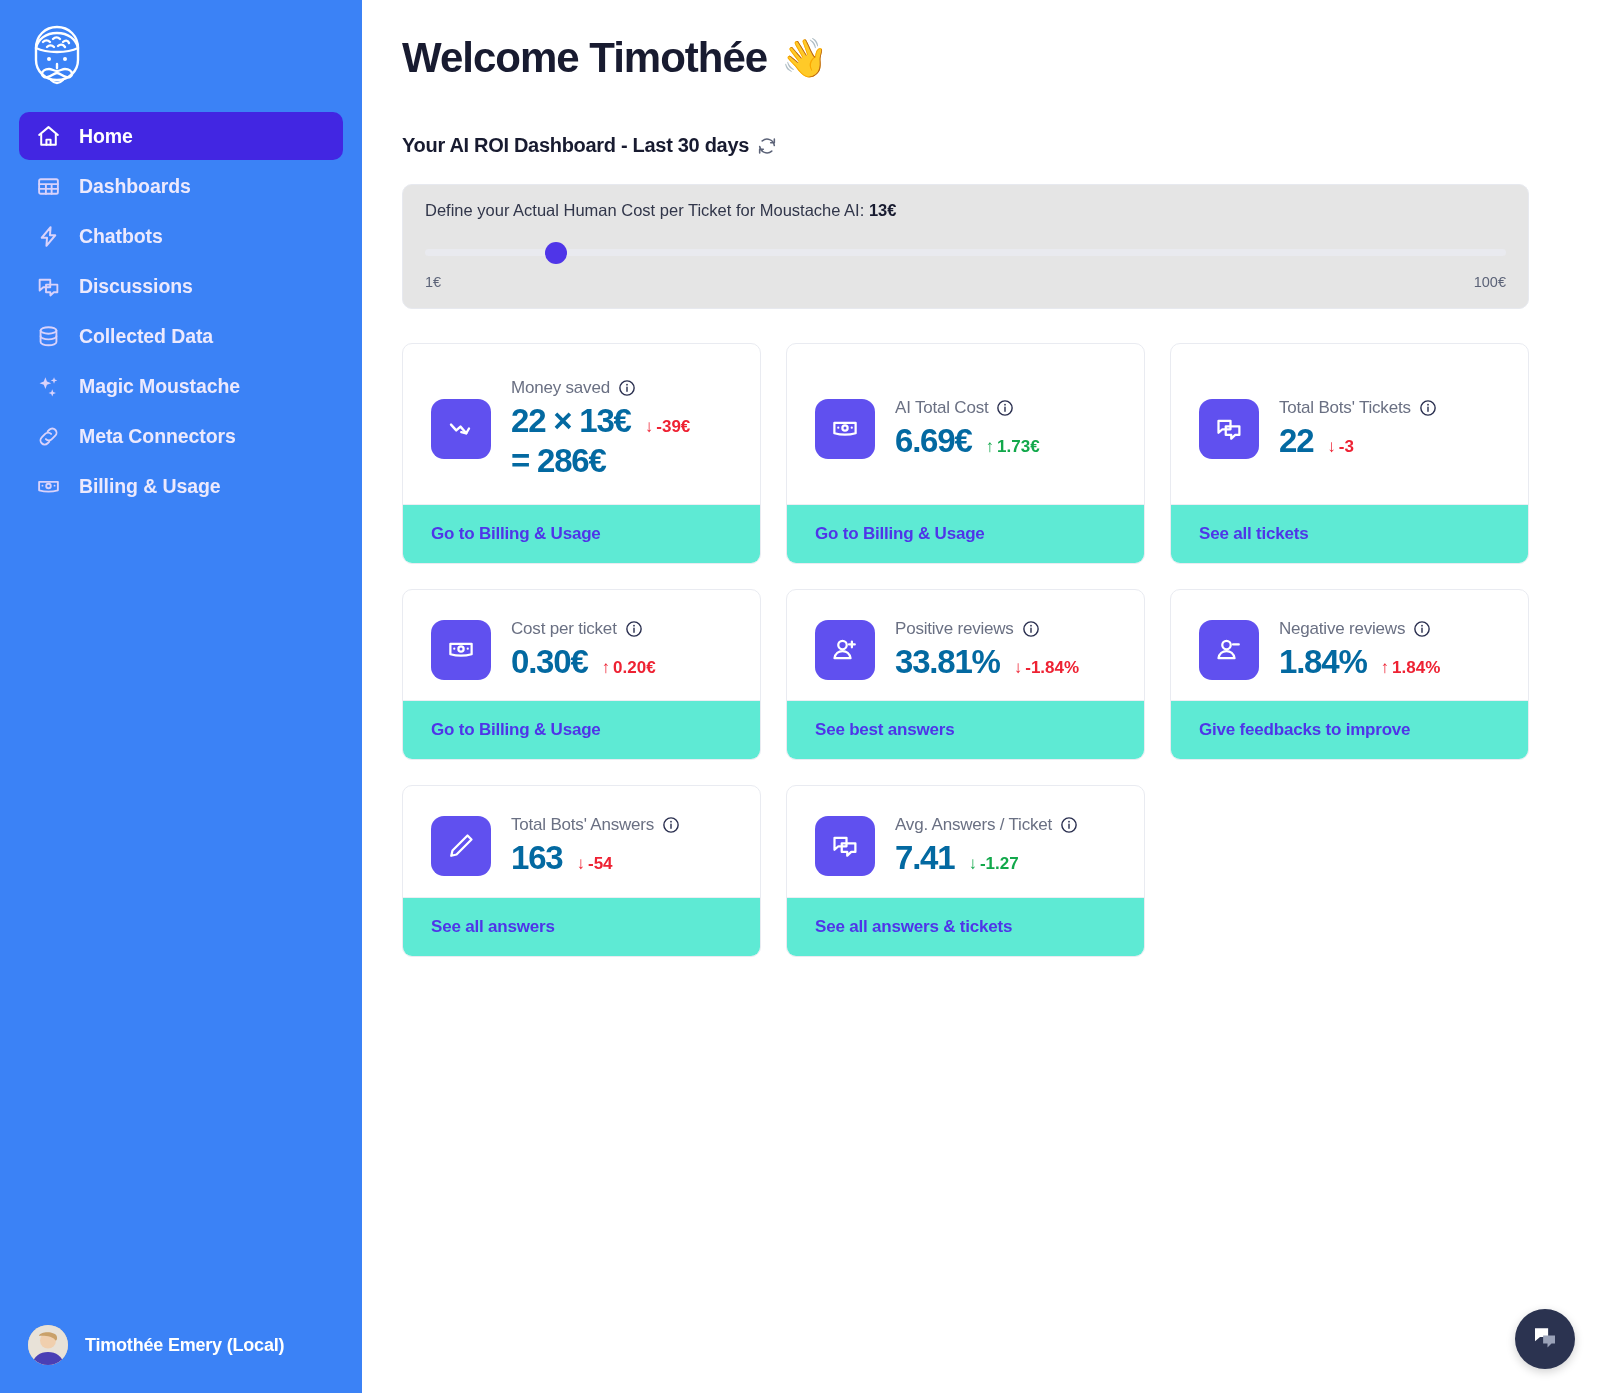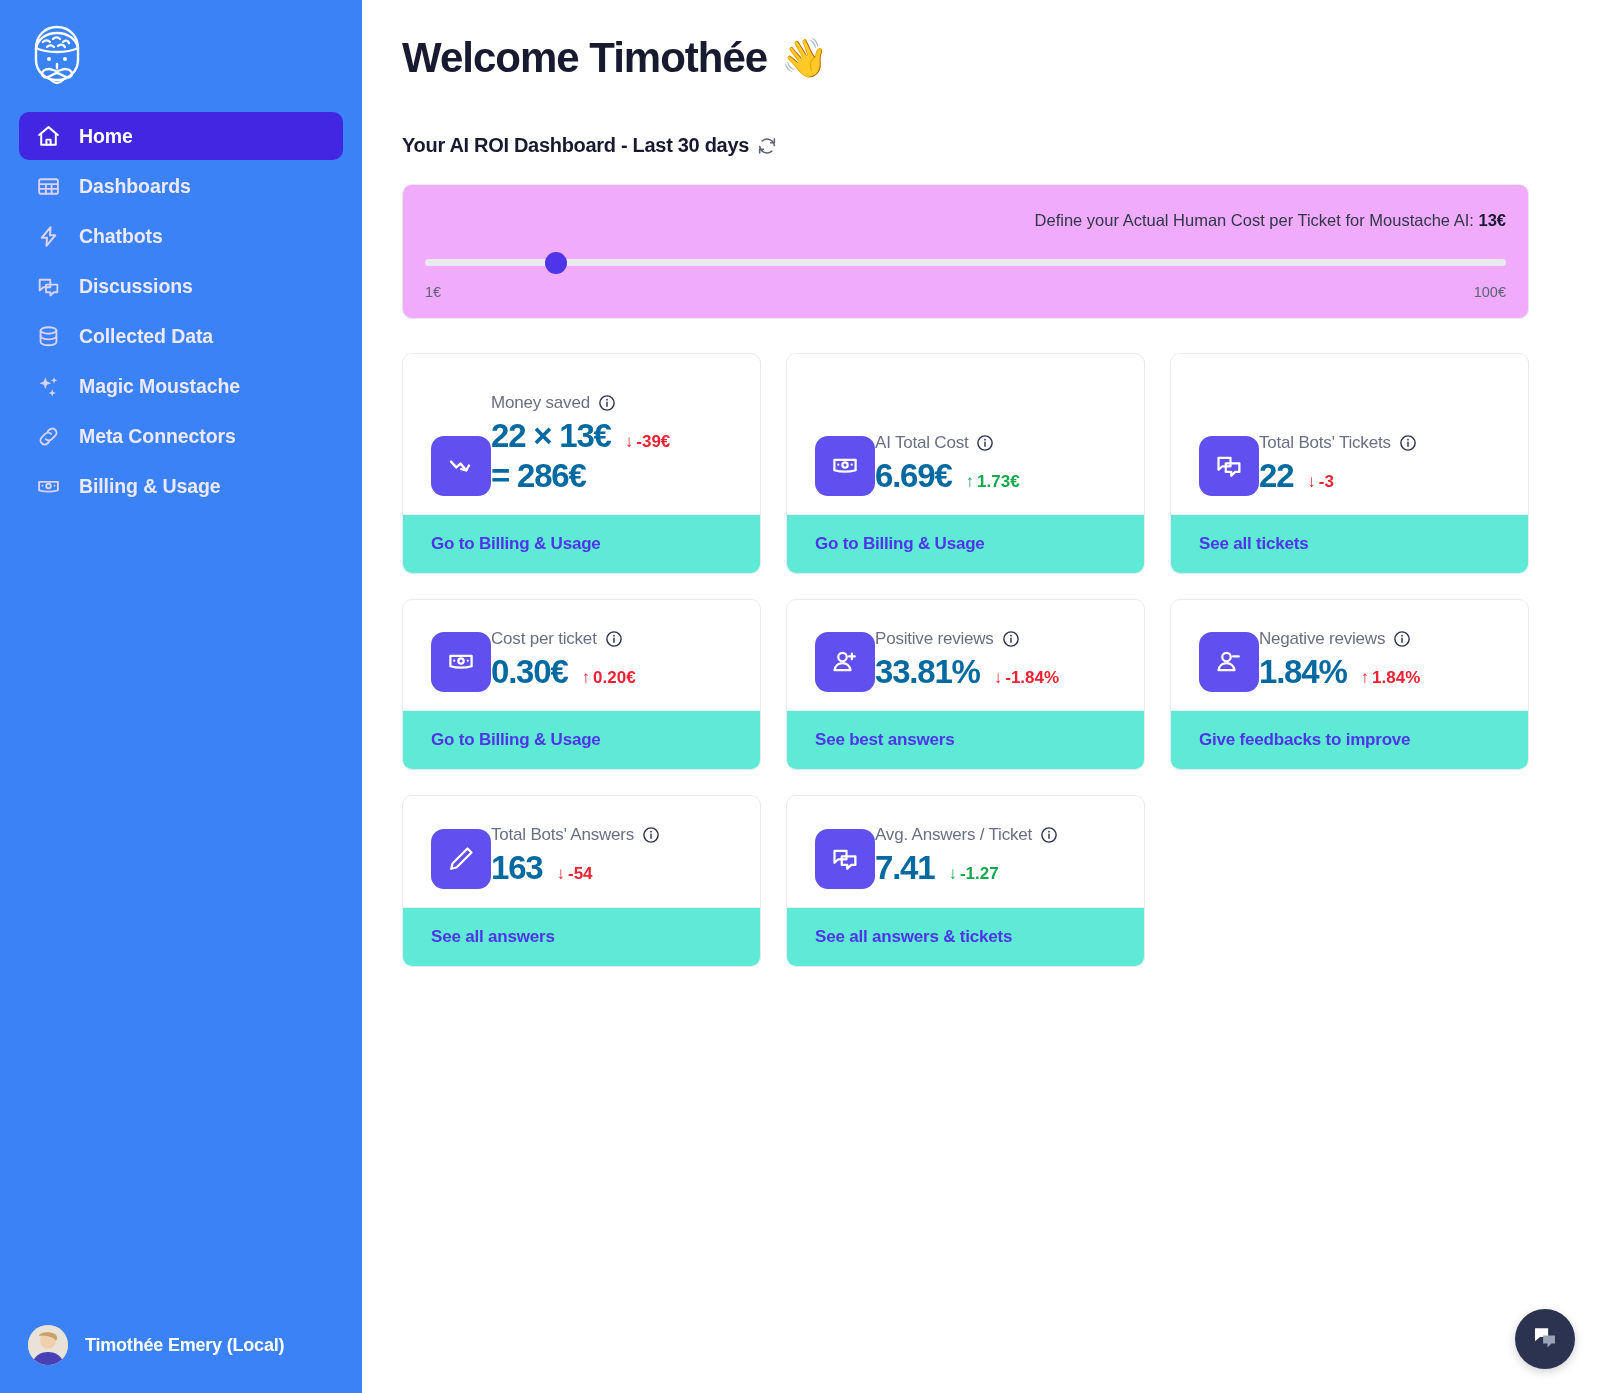--- a/index.html
+++ b/index.html
@@ -134,24 +134,23 @@
     cursor: pointer;
     display: flex;
     align-items: center;
     color: #5c6378;
   }
 
   
   .slider-panel {
     border: 1px solid #e7e9ef;
     border-radius: 10px;
-    padding: 26px 22px 18px 22px;
+    padding: 16px 22px 18px 22px;
     margin-bottom: 34px;
-    background: #f0abfc;
-    text-align: right;
+    background: #e5e5e5;
   }
   .slider-label {
     font-size: 16.5px;
     color: #31364a;
     margin-bottom: 24px;
   }
   .slider-label b { font-weight: 700; color: #181b30; }
 
   .slider-track-wrap {
     position: relative;
@@ -198,22 +197,23 @@
     border-radius: 10px;
     background: #ffffff;
     display: flex;
     flex-direction: column;
     overflow: hidden;
   }
   .card.tall .card-body { min-height: 160px; }
   .card-body {
     padding: 28px 28px 18px 28px;
     display: flex;
+    gap: 20px;
     flex: 1;
-    align-items: flex-end;
+    align-items: center;
   }
   .tile {
     width: 60px;
     height: 60px;
     flex: 0 0 60px;
     border-radius: 13px;
     background: #6050ef;
     display: flex;
     align-items: center;
     justify-content: center;

